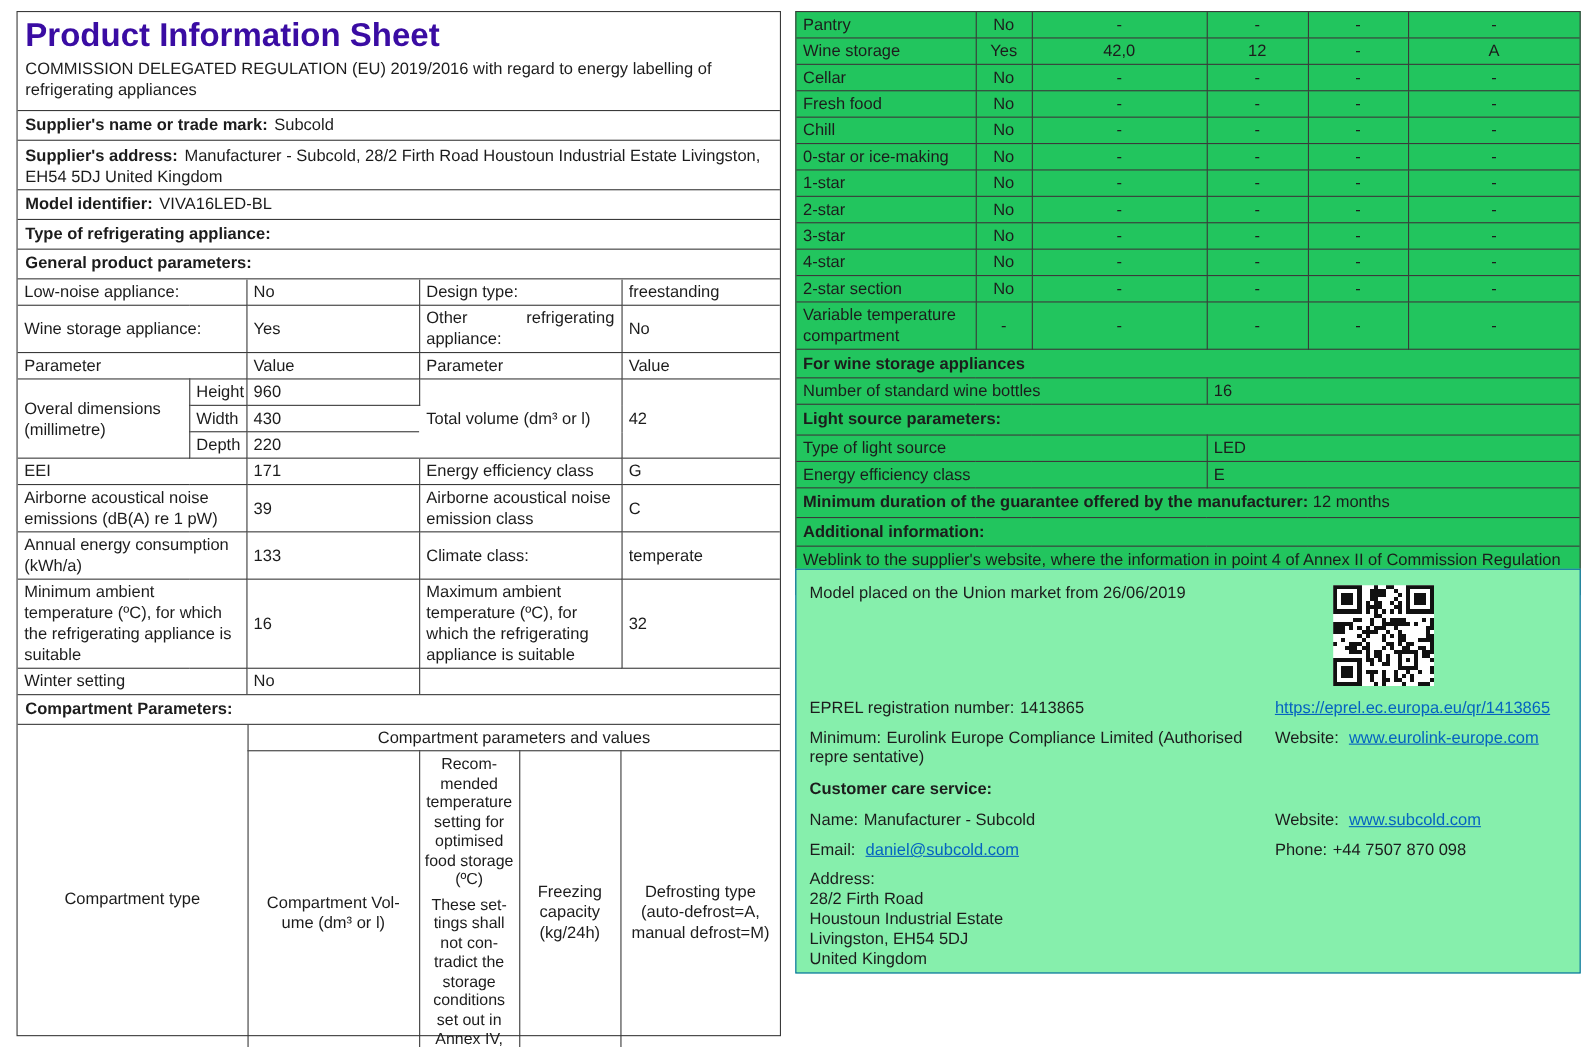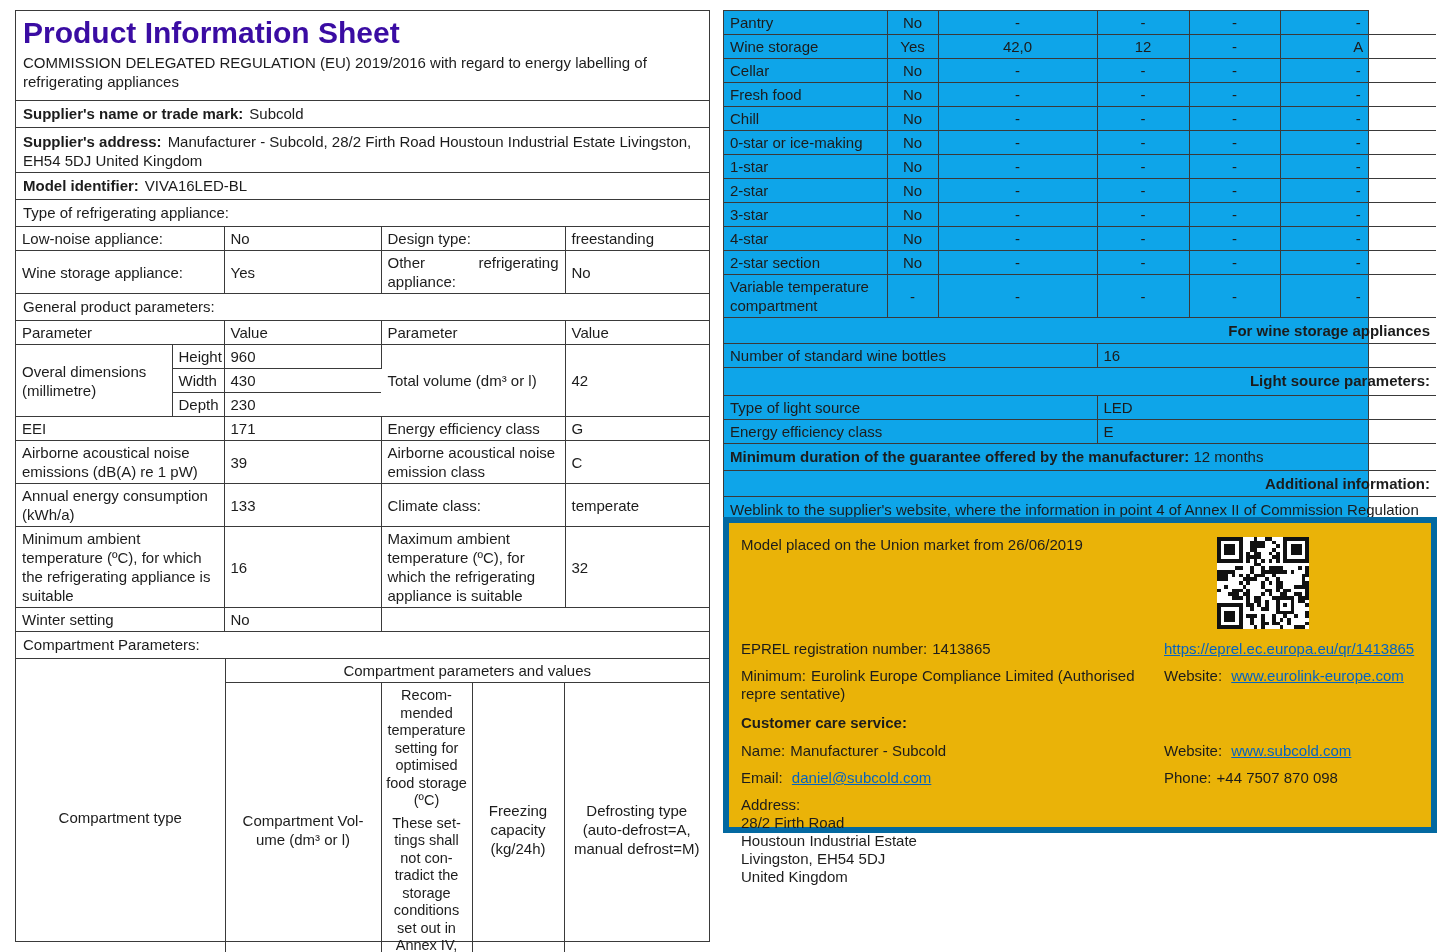--- a/index.html
+++ b/index.html
@@ -20,47 +20,47 @@
   .sec:last-child { border-bottom:none; }
   .sec-title { height:90px; padding:5px 7px 0 7px; }
   .doc-title { font-size:30px; line-height:34px; font-weight:bold; color:#3a0ca3; }
   .doc-subtitle { margin-top:3px; font-size:15px; line-height:19px; color:#1c1c1c; }
   .kv { padding:4px 7px; }
   .kv .lbl { font-weight:bold; }
   .kv .val { margin-left:6px; }
   .kv-name { height:27px; }
   .kv-addr { height:45px; line-height:19px; }
   .kv-model { height:27px; }
-  .sec-heading { height:27px; padding:4px 7px; font-weight:normal; }
+  .sec-heading { height:27px; padding:4px 7px; font-weight:bold; }
 
   table { border-collapse:collapse; width:693px; table-layout:fixed; }
   td {
     border-right:1px solid #3a3a3a; border-bottom:1px solid #3a3a3a;
     padding:2px 6px; vertical-align:middle; line-height:19px; overflow:hidden;
   }
   td:last-child { border-right:none; }
   tr:last-child > td { border-bottom:none; }
   td.keepb { border-bottom:1px solid #3a3a3a !important; }
   .c { text-align:center; }
   .j { text-align:justify; }
   .topal { vertical-align:top; }
   .b { font-weight:bold; }
   .hyph { hyphens:manual; }
 
   
   .right-table-wrap {
-    position:absolute; left:723px; top:10px; width:646px;
-    border:1px solid #3a3a3a; background:#0ea5e9;
+    position:absolute; left:723px; top:10px; width:714px;
+    border:1px solid #3a3a3a; background:#22c55e;
   }
   .right-table-wrap table { width:712px; }
-  .sect-row td { font-weight:bold; vertical-align:top; padding-top:3px;text-align:right; }
+  .sect-row td { font-weight:bold; vertical-align:top; padding-top:3px; }
 
   .info-box {
-    position:absolute; left:723px; top:517px; width:714px; height:316px;
-    border:6px solid #0369a1; background:#eab308;
+    position:absolute; left:723px; top:517px; width:714px; height:368px;
+    border:1px solid #0369a1; background:#86efac;
   }
   .ib { position:absolute; line-height:18px; }
   .ib .lbl { font-weight:normal; }
   .ib .val { margin-left:5px; }
   a.link, .link { color:#0563c1; text-decoration:underline; cursor:pointer; }
   .qr-box { position:absolute; left:488px; top:14px; width:92px; height:92px; }
 
   .addr-lines div { line-height:18px; }
 </style>
 </head>
@@ -81,20 +81,22 @@
 
     <div class="sec kv kv-addr">
       <span class="lbl">Supplier's address:</span><span class="val">Manufacturer - Subcold, 28/2 Firth Road Houstoun Industrial Estate Livingston, EH54 5DJ United Kingdom</span>
     </div>
 
     <div class="sec kv kv-model">
       <span class="lbl">Model identifier:</span><span class="val">VIVA16LED-BL</span>
     </div>
 
     <div class="sec sec-heading">Type of refrigerating appliance:</div>
+
+    <div class="sec sec-heading">General product parameters:</div>
 
     <div class="sec">
       <table>
         <colgroup>
             <col style="width:156px">
             <col style="width:52px">
             <col style="width:157px">
             <col style="width:184px">
             <col style="width:144px">
           </colgroup>
@@ -108,22 +110,20 @@
         <tr style="height:38px">
           <td colspan="2">Wine storage appliance:</td>
           <td>Yes</td>
           <td class="j">Other refrigerating appliance:</td>
           <td>No</td>
         </tr>
       </tbody>
         </table>
     </div>
 
-    <div class="sec sec-heading">General product parameters:</div>
-
     <div class="sec">
       <table>
         <colgroup>
             <col style="width:156px">
             <col style="width:52px">
             <col style="width:157px">
             <col style="width:184px">
             <col style="width:144px">
           </colgroup>
         <tbody>
@@ -139,21 +139,21 @@
           <td>960</td>
           <td rowspan="3" class="keepb">Total volume (dm³ or l)</td>
           <td rowspan="3" class="keepb">42</td>
         </tr>
         <tr style="height:21px">
           <td>Width</td>
           <td>430</td>
         </tr>
         <tr style="height:21px">
           <td>Depth</td>
-          <td>230</td>
+          <td>220</td>
         </tr>
         <tr style="height:21px">
           <td colspan="2">EEI</td>
           <td>171</td>
           <td>Energy efficiency class</td>
           <td>G</td>
         </tr>
         <tr style="height:41px">
           <td colspan="2">Airborne acoustical noise emissions (dB(A) re 1 pW)</td>
           <td>39</td>

